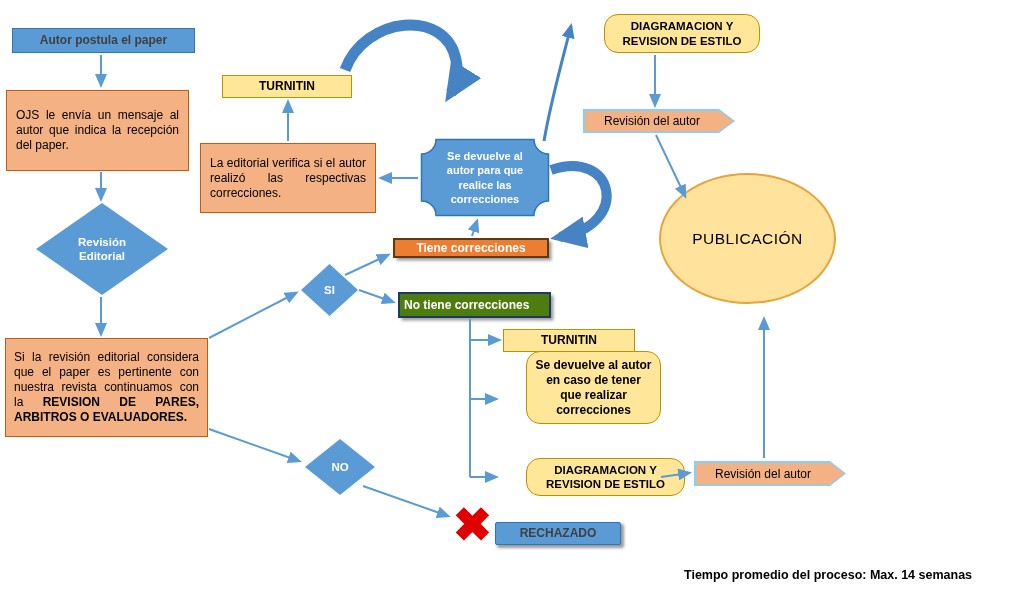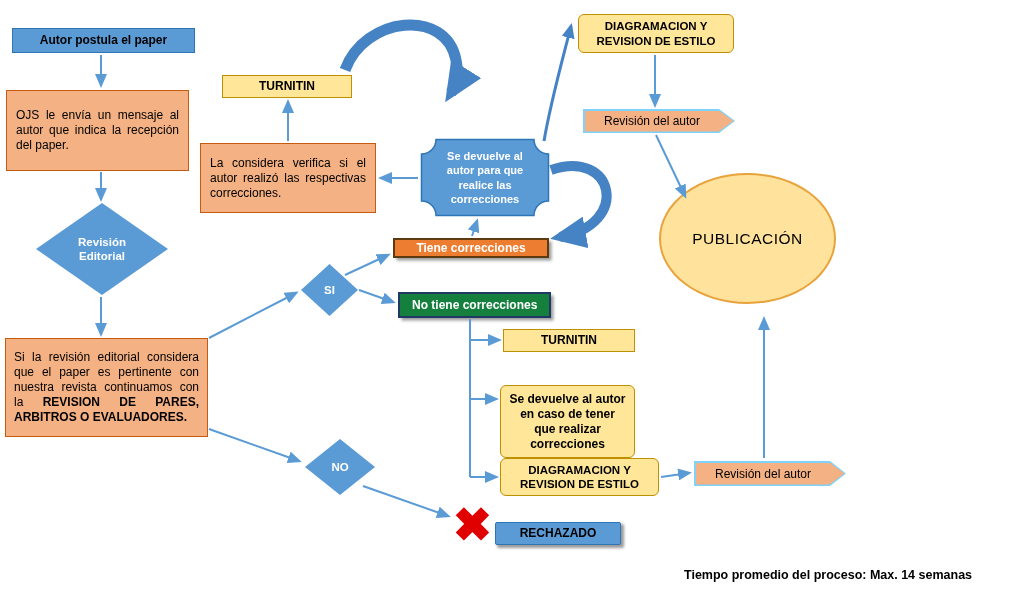--- a/index.html
+++ b/index.html
@@ -5,25 +5,25 @@
   html,body{margin:0;padding:0;background:#ffffff;}
   #canvas{
     position:relative;width:1011px;height:603px;background:#ffffff;overflow:hidden;
     font-family:"Liberation Sans",sans-serif;
   }
   .abs{position:absolute;box-sizing:border-box;}
   .node{
     position:absolute;box-sizing:border-box;display:flex;align-items:center;justify-content:center;
     text-align:center;line-height:1.25;
   }
-  .blue-box{background:#5B9BD5;border:1.6px solid #2E75B6;color:#000000;font-weight:bold;font-size:12px;}
+  .blue-box{background:#5B9BD5;border:1.6px solid #2E75B6;color:#404040;font-weight:bold;font-size:12px;}
   .salmon-box{background:#F4B183;border:1.6px solid #C55A11;color:#000;font-size:12px;}
   .salmon-box p{margin:0;text-align:justify;}
   .yellow-box{background:#FFE699;border:1.4px solid #BF9000;color:#000;font-weight:bold;font-size:11.5px;border-radius:0;}
-  .round{border-radius:6px;}
+  .round{border-radius:14px;margin-left:26px;}
   .diamond{background:#5B9BD5;clip-path:polygon(50% 0,100% 50%,50% 100%,0 50%);color:#fff;font-weight:bold;font-size:11.5px;}
   .shadow{box-shadow:2.5px 2.5px 3px rgba(0,0,0,0.4);}
   .arrowbox{background:#7dd3fc;clip-path:polygon(0 0,calc(100% - 16px) 0,100% 50%,calc(100% - 16px) 100%,0 100%);}
   .arrowbox .inner{
     position:absolute;inset:1.5px;background:#F4B183;
     clip-path:polygon(0 0,calc(100% - 15px) 0,100% 50%,calc(100% - 15px) 100%,0 100%);
     display:flex;align-items:center;justify-content:center;font-size:12px;color:#000;padding-right:14px;box-sizing:border-box;
   }
   .ellipse{
     background:#FFE29B;border:2px solid #E8A33D;border-radius:50%;
@@ -95,47 +95,47 @@
 
   <div class="node salmon-box" style="left:5px;top:338px;width:203px;height:99px;padding:6px 8px;">
     <p><span>Si la revisión editorial considera que el paper es pertinente con nuestra revista continuamos con la </span><strong>REVISION DE PARES, ARBITROS O EVALUADORES.</strong></p>
   </div>
 
   <div class="node yellow-box" style="left:222px;top:75px;width:130px;height:23px;font-size:12px;">
     <span>TURNITIN</span>
   </div>
 
   <div class="node salmon-box" style="left:200px;top:143px;width:176px;height:70px;padding:6px 9px;">
-    <p>La considera verifica si el autor realizó las respectivas correcciones.</p>
+    <p>La editorial verifica si el autor realizó las respectivas correcciones.</p>
   </div>
 
   <div class="abs" style="left:420px;top:138px;width:130px;height:79px;">
     <svg width="130" height="79" viewBox="0 0 130 79">
       <path d="M16,1.5 H114 A14.5,14.5 0 0 0 128.5,16 V63 A14.5,14.5 0 0 0 114,77.5 H16 A14.5,14.5 0 0 0 1.5,63 V16 A14.5,14.5 0 0 0 16,1.5 Z" fill="#5B9BD5" stroke="#2E75B6" stroke-width="1.5"></path>
     </svg>
     <div class="badge-text">Se devuelve al autor para que realice las correcciones</div>
   </div>
 
   <div class="node shadow" style="left:393px;top:238px;width:156px;height:20px;background:#ED7D31;border:2px solid #5e3a10;color:#fff;font-weight:bold;font-size:12px;">
     <span>Tiene correcciones</span>
   </div>
 
   <div class="node diamond" style="left:301px;top:264px;width:57px;height:52px;">
     <span>SI</span>
   </div>
 
-  <div class="node shadow" style="left:398px;top:292px;width:153px;height:26px;background:#15803d;border:2px solid #203864;color:#fff;font-weight:bold;font-size:12px;justify-content:flex-start;padding-left:12px;">
+  <div class="node shadow" style="left:398px;top:292px;width:153px;height:26px;background:#4d7c0f;border:2px solid #203864;color:#fff;font-weight:bold;font-size:12px;justify-content:flex-start;padding-left:4px;">
     <span>No tiene correcciones</span>
   </div>
 
   <div class="node yellow-box" style="left:503px;top:329px;width:132px;height:23px;font-size:12px;">
     <span>TURNITIN</span>
   </div>
 
-  <div class="node yellow-box round" style="left:500px;top:385px;width:135px;height:73px;padding:4px 8px;font-size:12px;">
+  <div class="node yellow-box round" style="left:500px;top:351px;width:135px;height:73px;padding:4px 8px;font-size:12px;">
     <span>Se devuelve al autor en caso de tener que realizar correcciones</span>
   </div>
 
   <div class="node yellow-box round" style="left:500px;top:458px;width:159px;height:38px;padding:2px 8px;">
     <span>DIAGRAMACION Y REVISION DE ESTILO</span>
   </div>
 
   <div class="abs arrowbox" style="left:694px;top:461px;width:152px;height:25px;">
     <div class="inner">Revisión del autor</div>
   </div>

